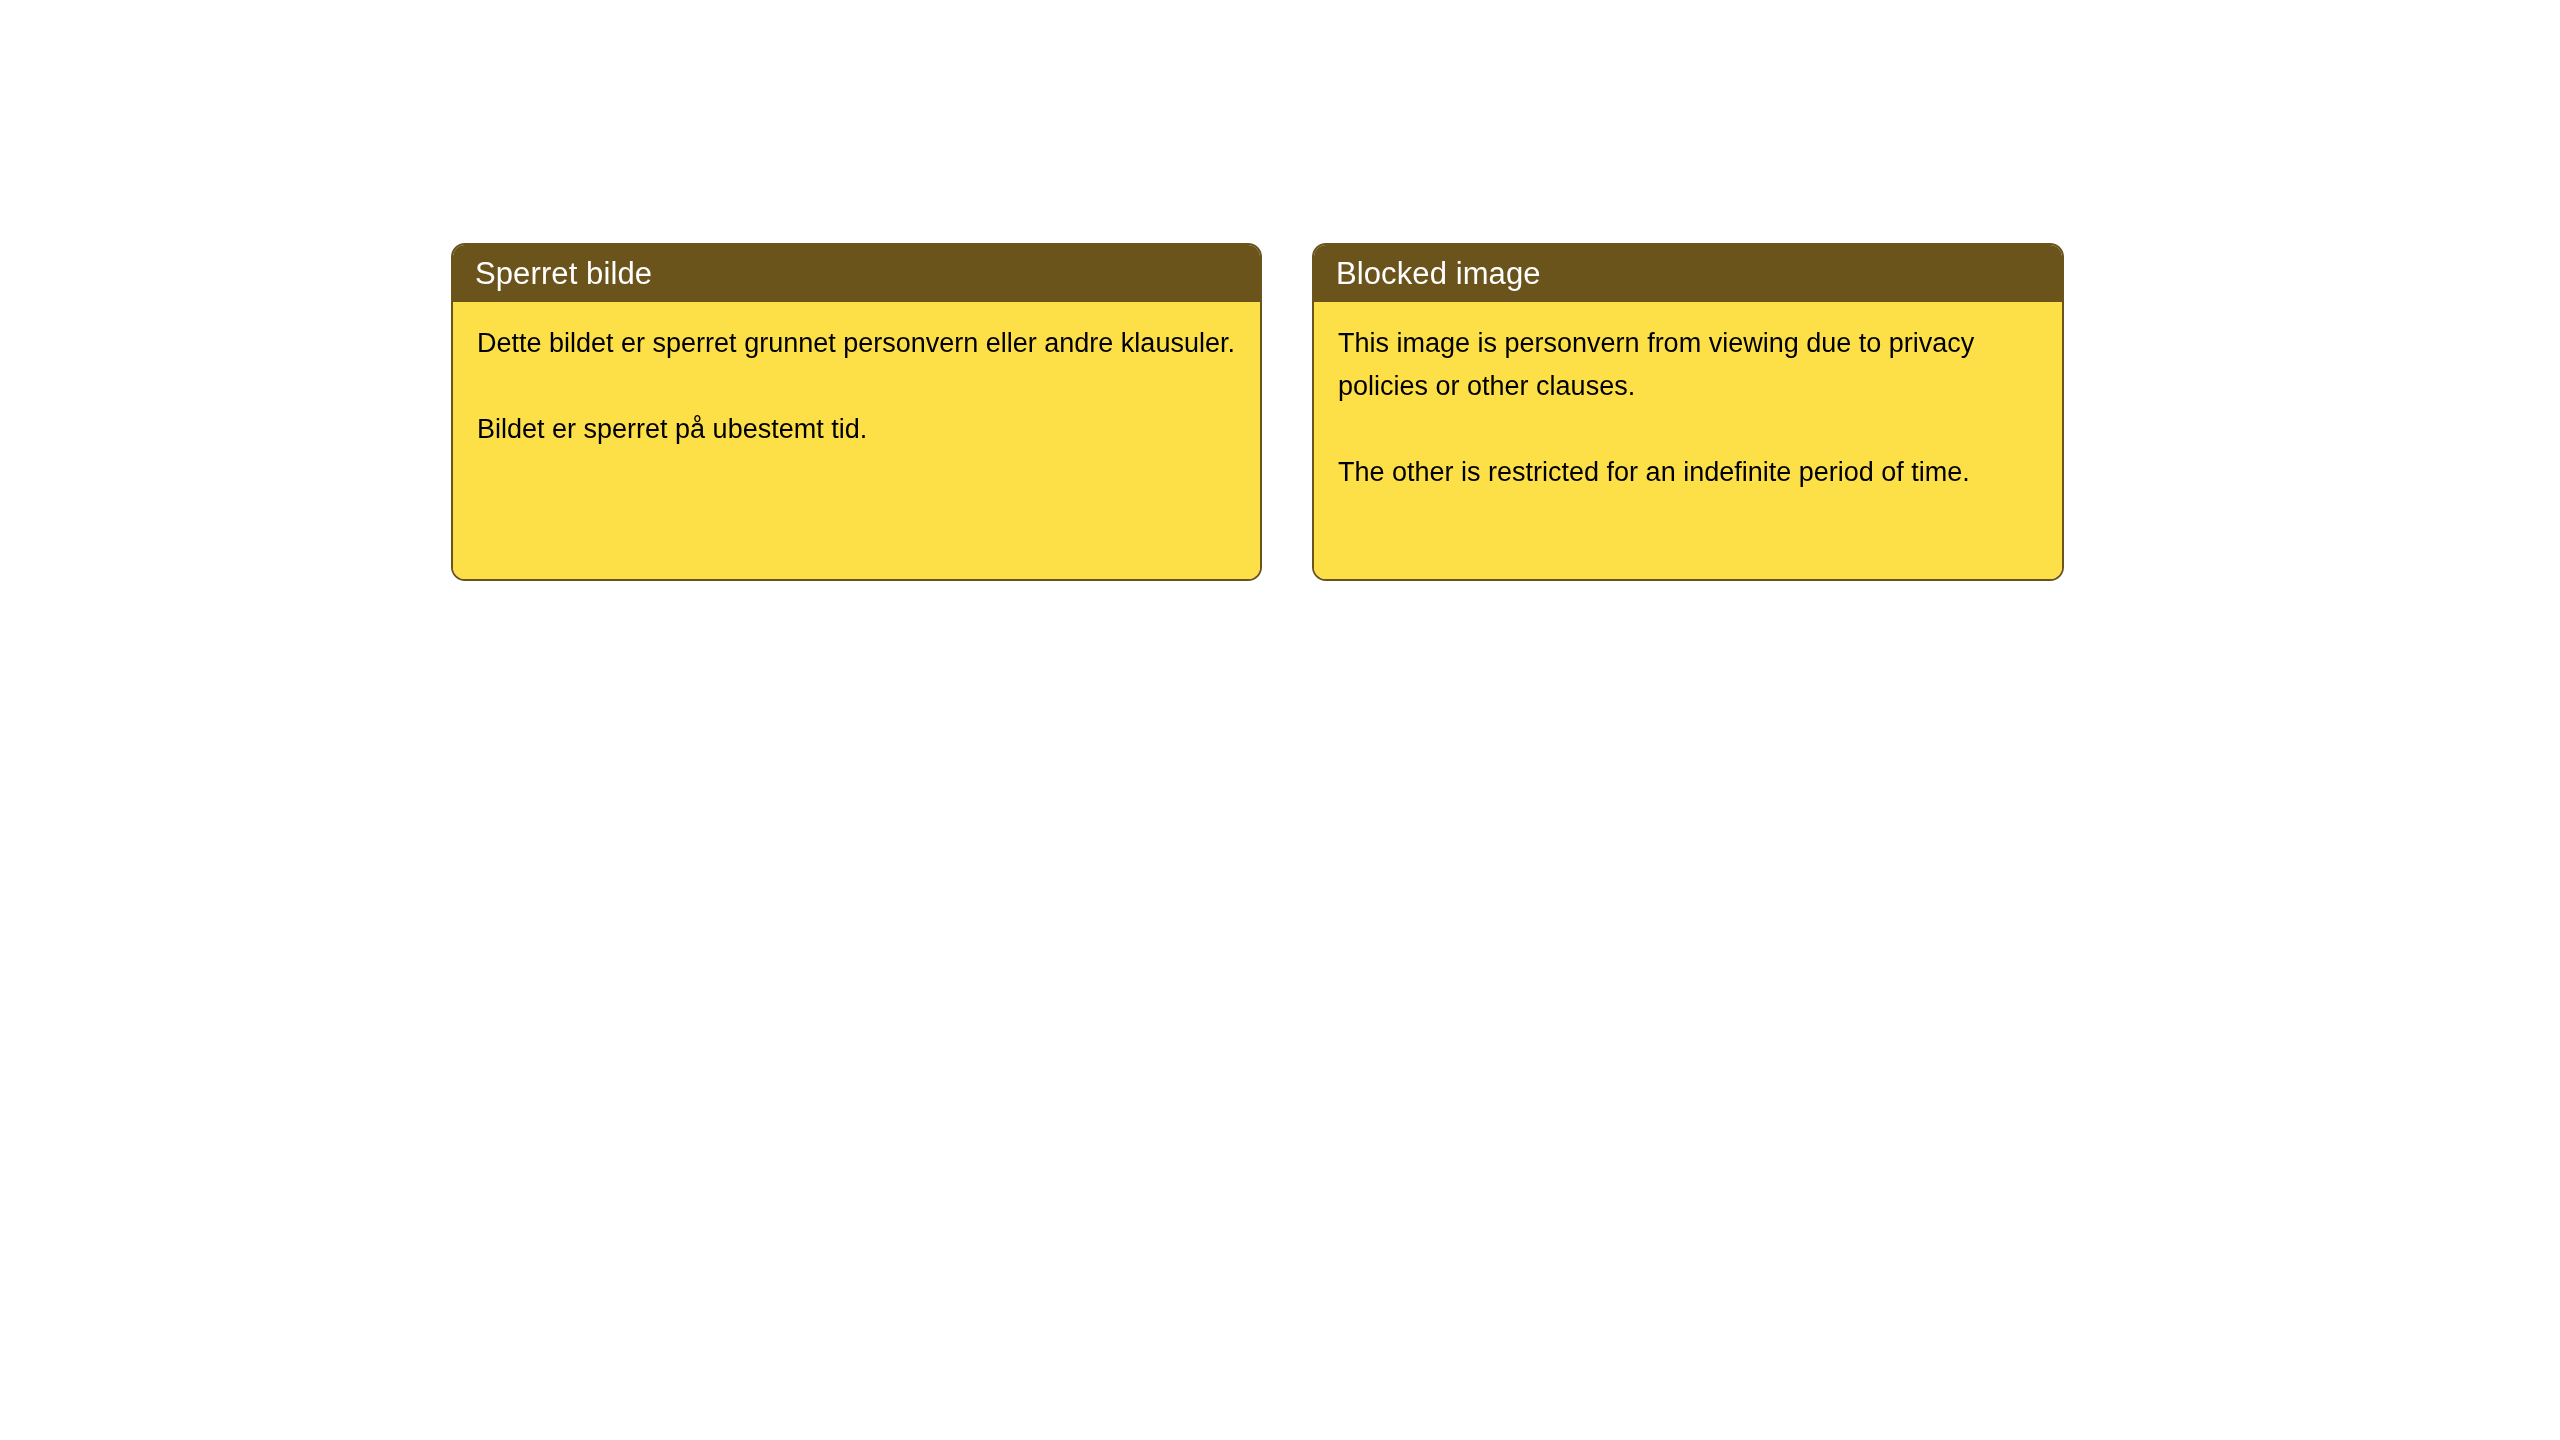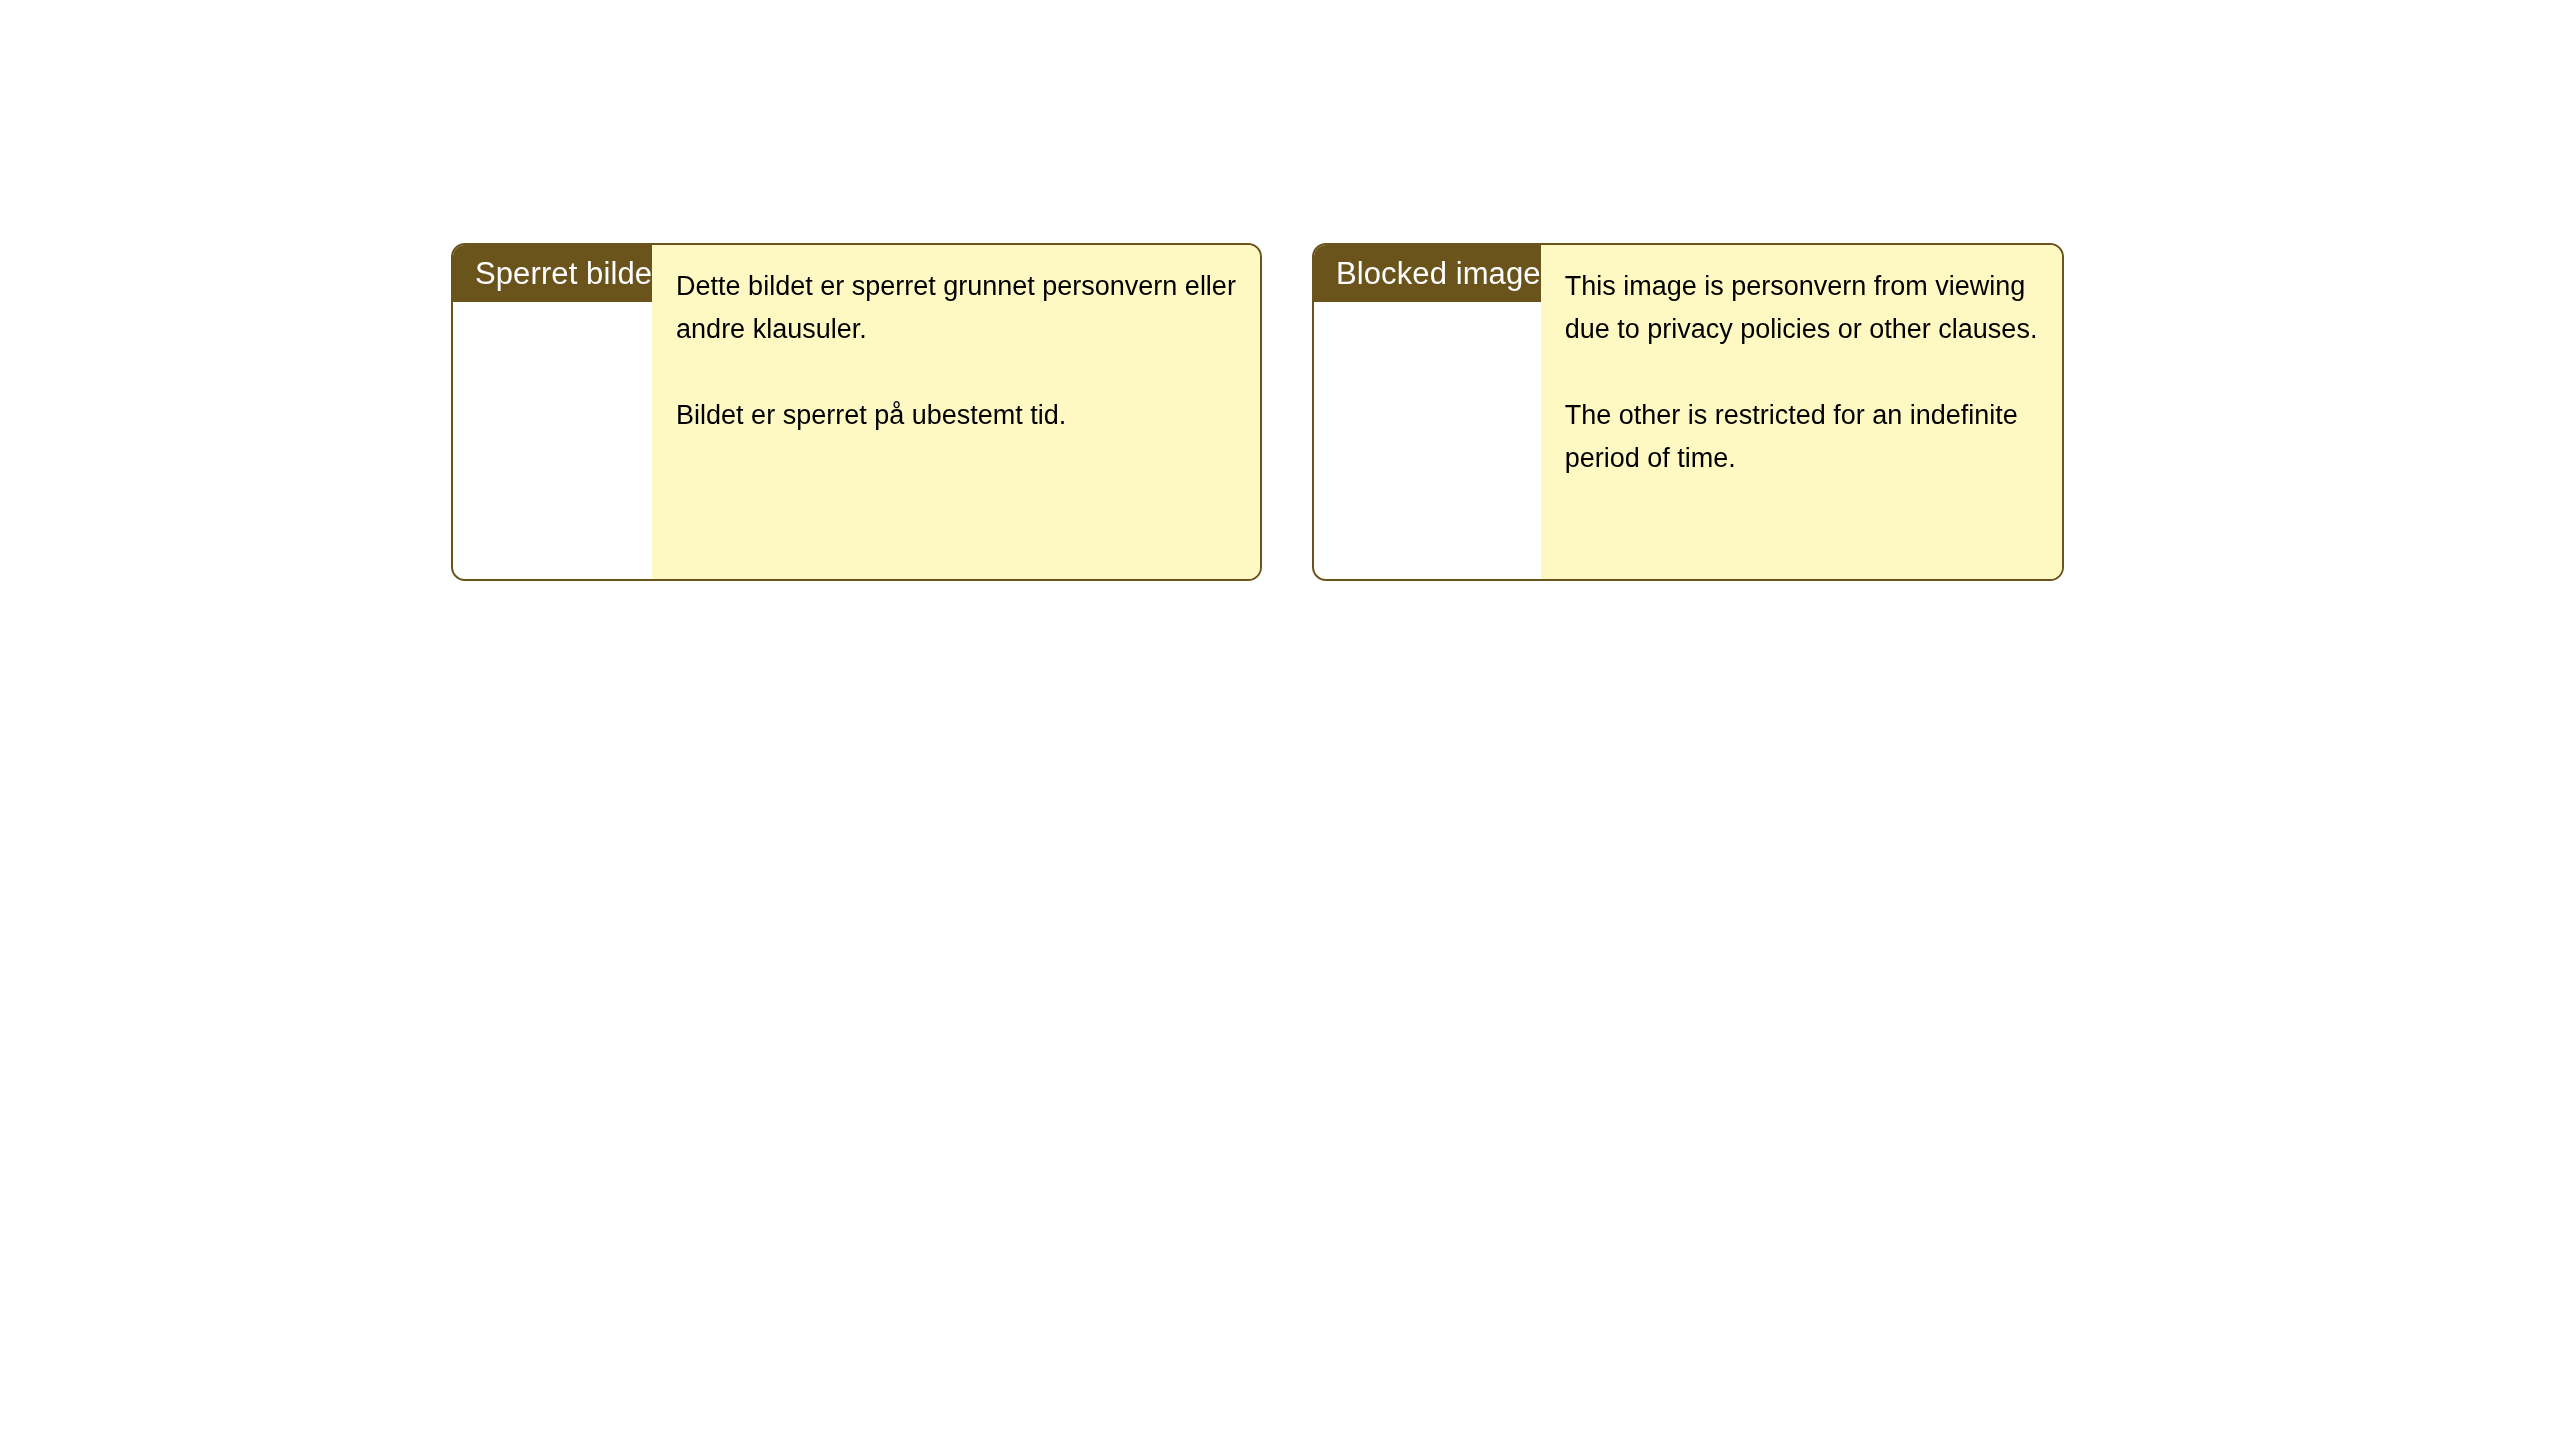--- a/index.html
+++ b/index.html
@@ -29,21 +29,21 @@
   }
 
   .notice-card {
     box-sizing: border-box;
     background: #ffffff;
     border: 2px solid #6b531c;
     border-radius: 14px;
     overflow: hidden;
     height: 338px;
     display: flex;
-    flex-direction: row;
+    flex-direction: column;
   }
 
   .notice-card.card-no {
     width: 811px;
   }
 
   .notice-card.card-en {
     width: 752px;
   }
 
@@ -62,21 +62,21 @@
     font-size: 31px;
     font-weight: 400;
     line-height: 36px;
     letter-spacing: 0.1px;
     white-space: nowrap;
     font-family: "Liberation Sans", sans-serif;
   }
 
   .card-body {
     flex: 1 1 auto;
-    background: #fef9c3;
+    background: #fde047;
     padding: 20px 24px 0 24px;
     box-sizing: border-box;
   }
 
   .card-paragraph {
     color: #000000;
     font-size: 27px;
     line-height: 43px;
     font-weight: 400;
     margin: 0;

